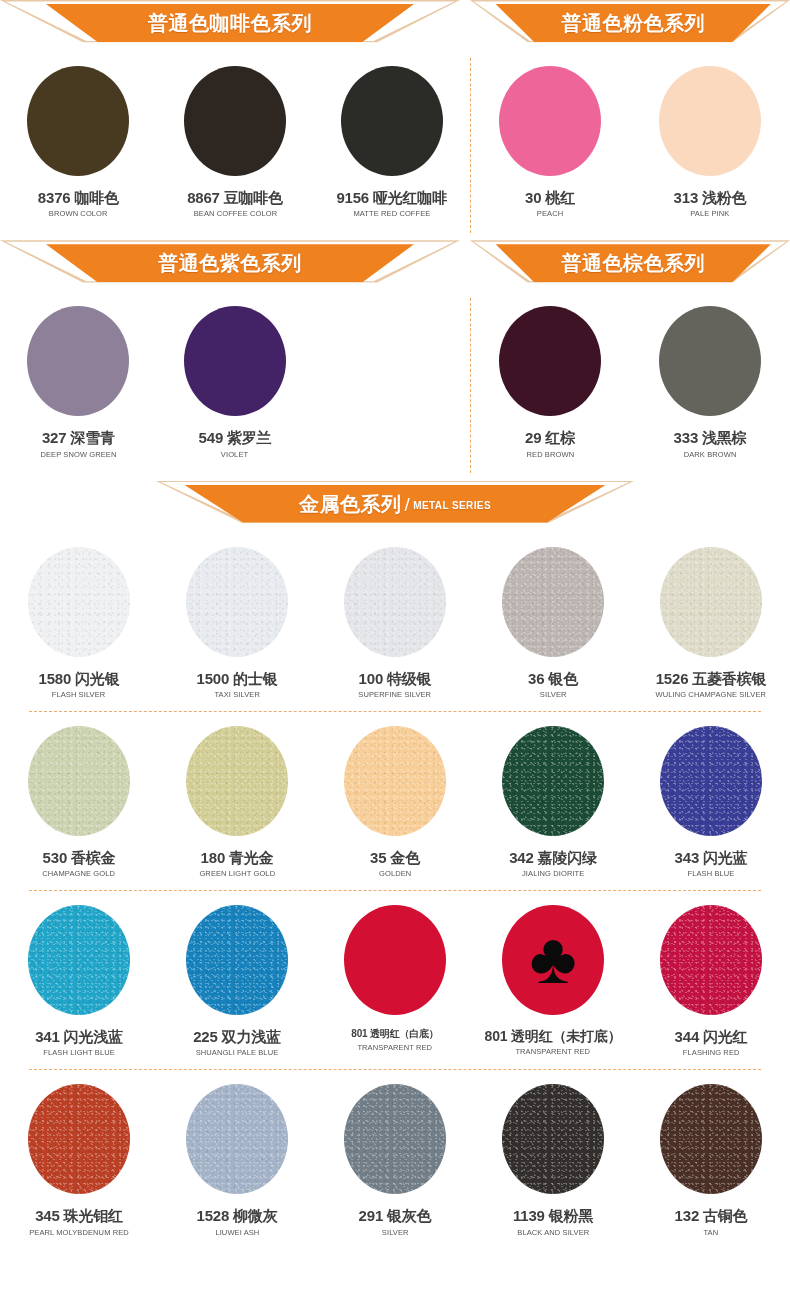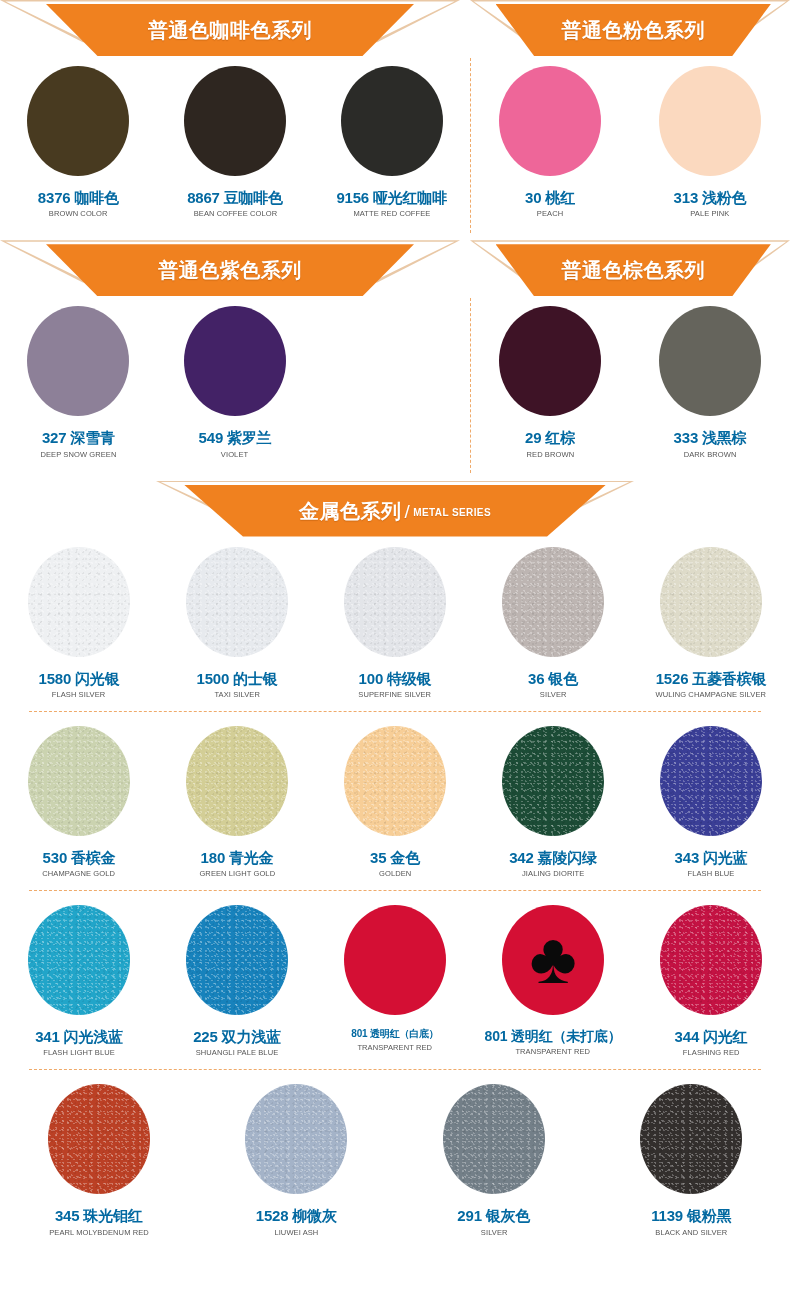--- a/index.html
+++ b/index.html
@@ -57,21 +57,21 @@
       81.2% 89%, 18.8% 89%
     );
   }
 
   
   .banner .band {
     position: absolute;
     left: 10%;
     top: 4px;
     width: 80%;
-    height: 52px;
+    height: 38px;
     background: #f0811f;
     clip-path: polygon(
       0% 0%, 100% 0%,
       86% 100%, 14% 100%
     );
     display: flex;
     align-items: center;
     justify-content: center;
   }
 
@@ -156,21 +156,21 @@
     line-height: 1;
     margin-top: -4px;
   }
 
   .label-cn {
     margin-top: 13px;
     font-size: 15px;
     font-weight: 600;
     letter-spacing: -0.2px;
     white-space: nowrap;
-    color: #0369a1;
+    color: #404040;
     line-height: 1.15;
   }
 
   .label-en {
     margin-top: 3px;
     font-size: 8px;
     color: #555;
     letter-spacing: 0.1px;
     white-space: nowrap;
     transform: scaleX(.94);
@@ -424,13 +424,18 @@
   <div class="cell">
     <div class="swatch metal" style="background:#737f88"></div>
     <div class="label-cn"><span>291</span>&nbsp;<span>银灰色</span></div>
     <div class="label-en">SILVER</div>
   </div>
   <div class="cell">
     <div class="swatch metal" style="background:#332f2d"></div>
     <div class="label-cn"><span>1139</span>&nbsp;<span>银粉黑</span></div>
     <div class="label-en">BLACK AND SILVER</div>
   </div>
+  <div class="cell">
+    <div class="swatch metal" style="background:#4a3026"></div>
+    <div class="label-cn"><span>132</span>&nbsp;<span>古铜色</span></div>
+    <div class="label-en">TAN</div>
+  </div>
 </div>
 
 </body></html>

